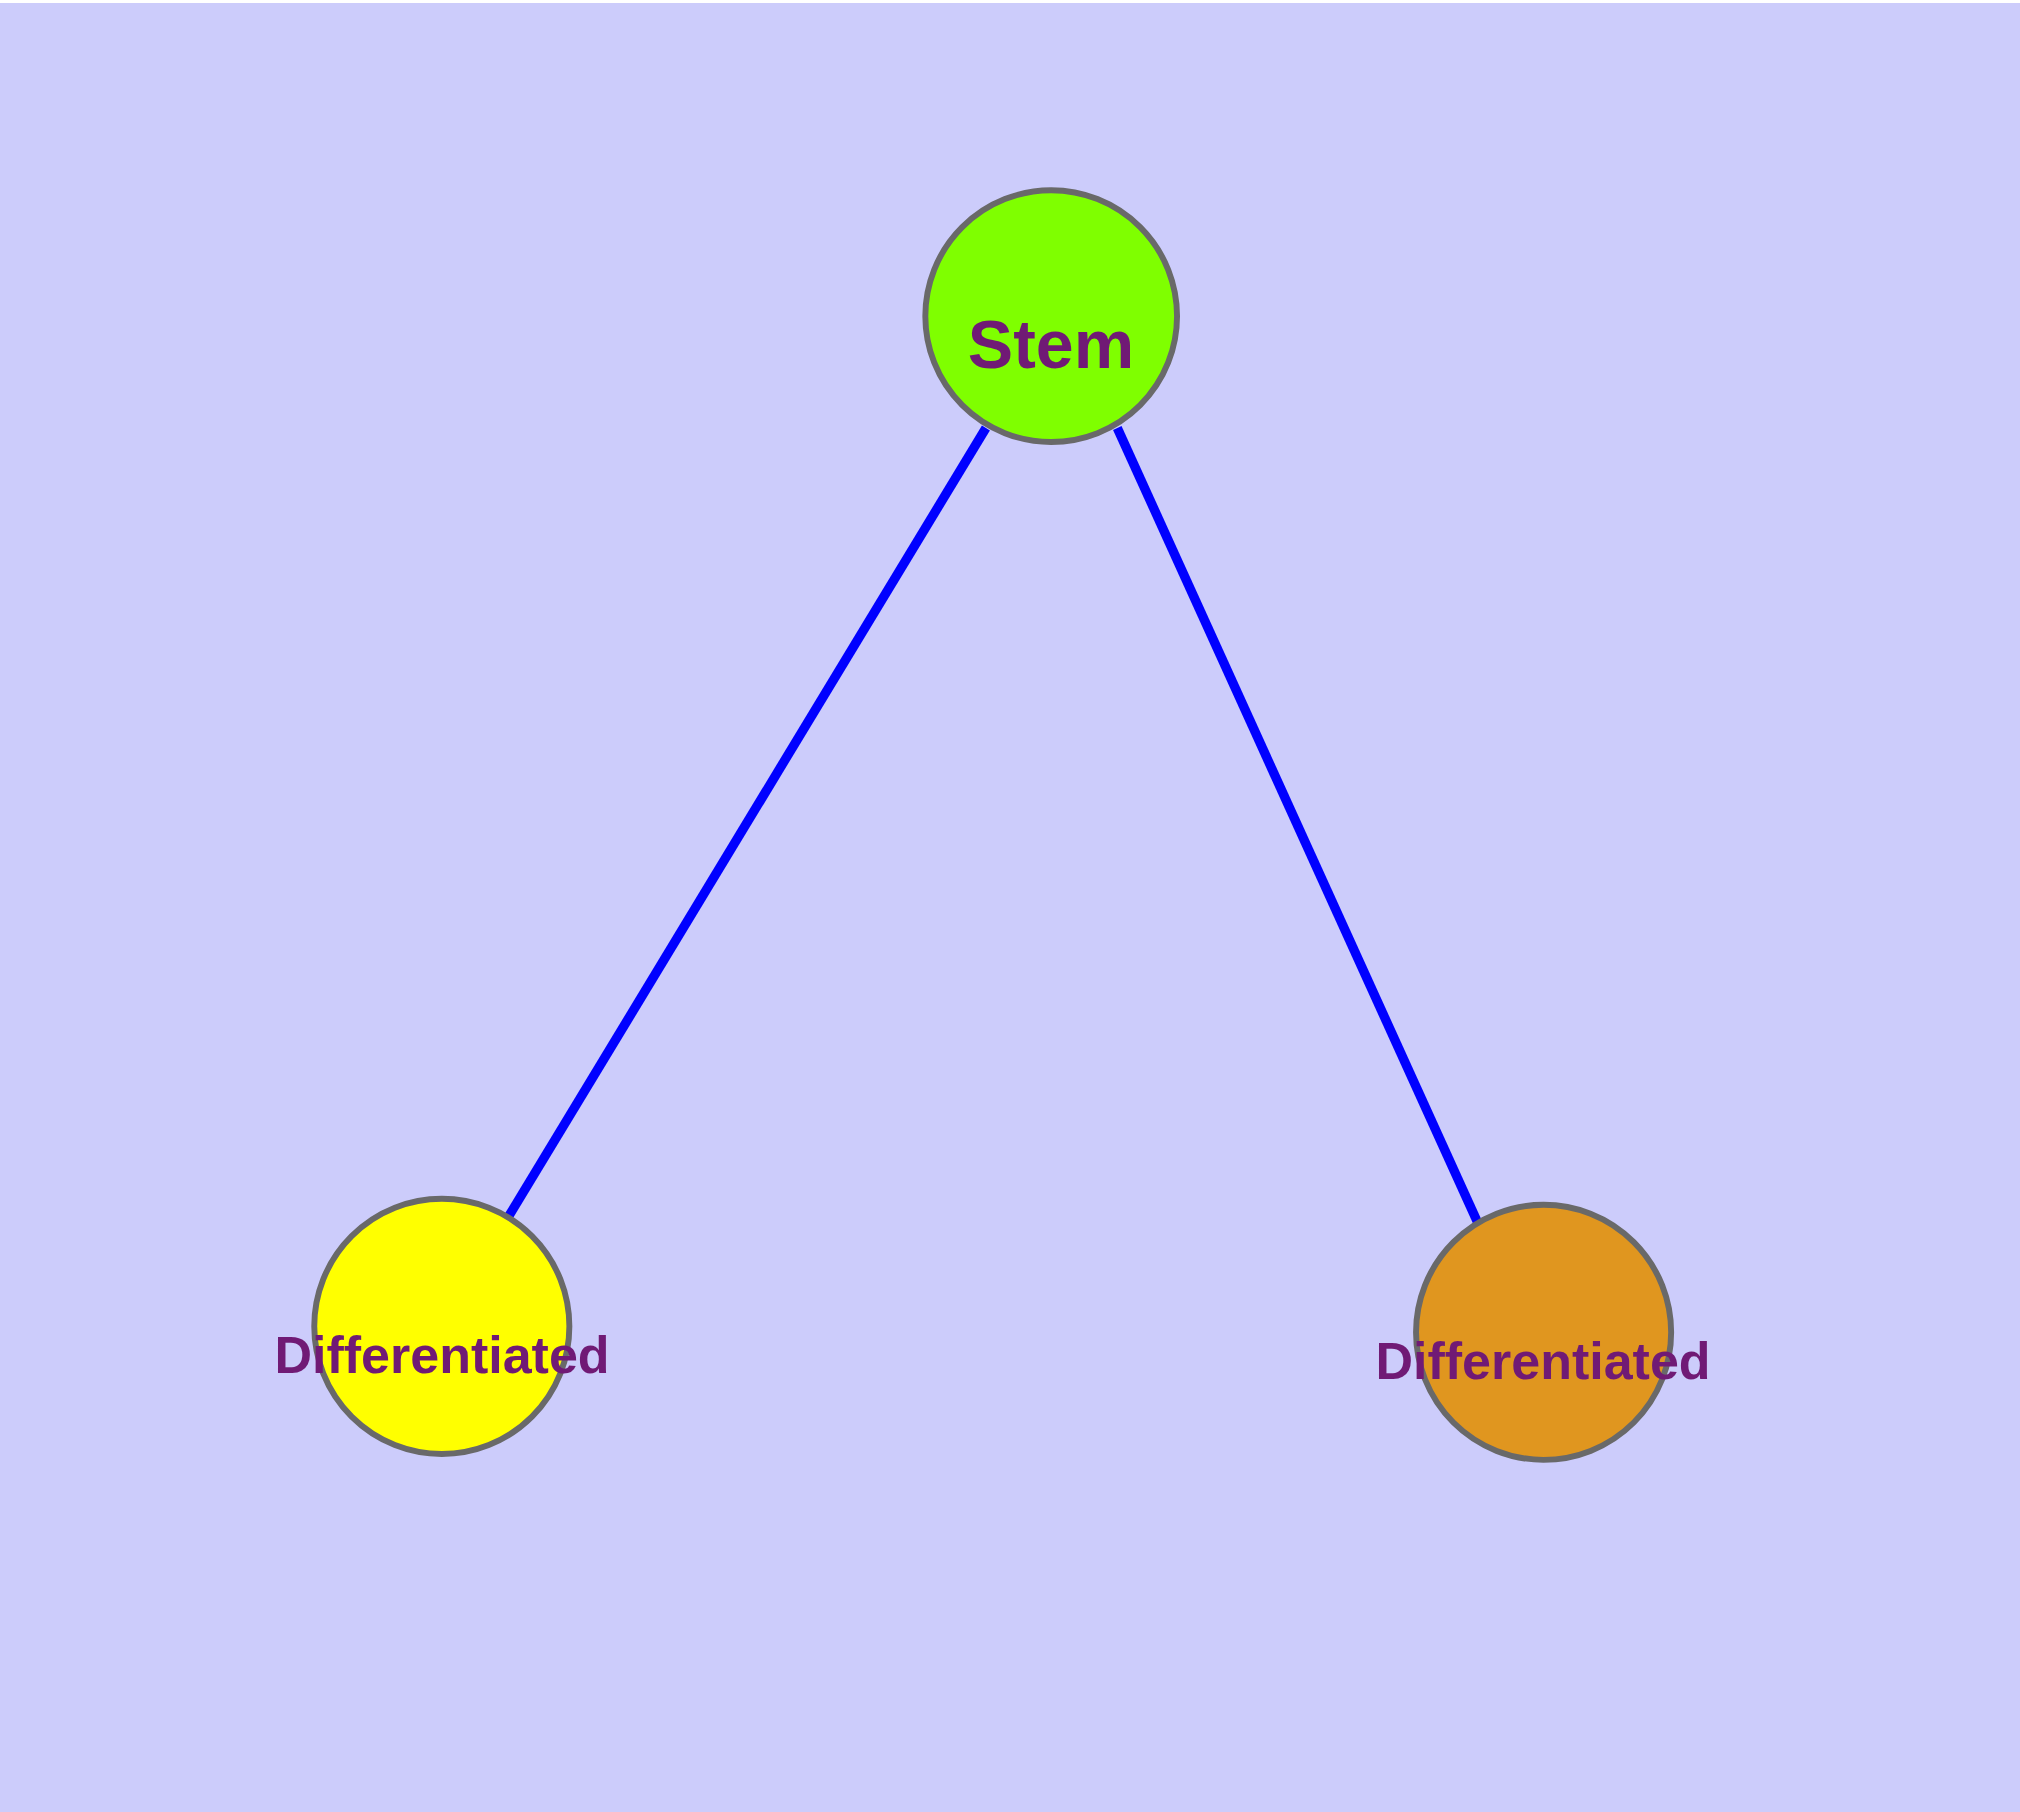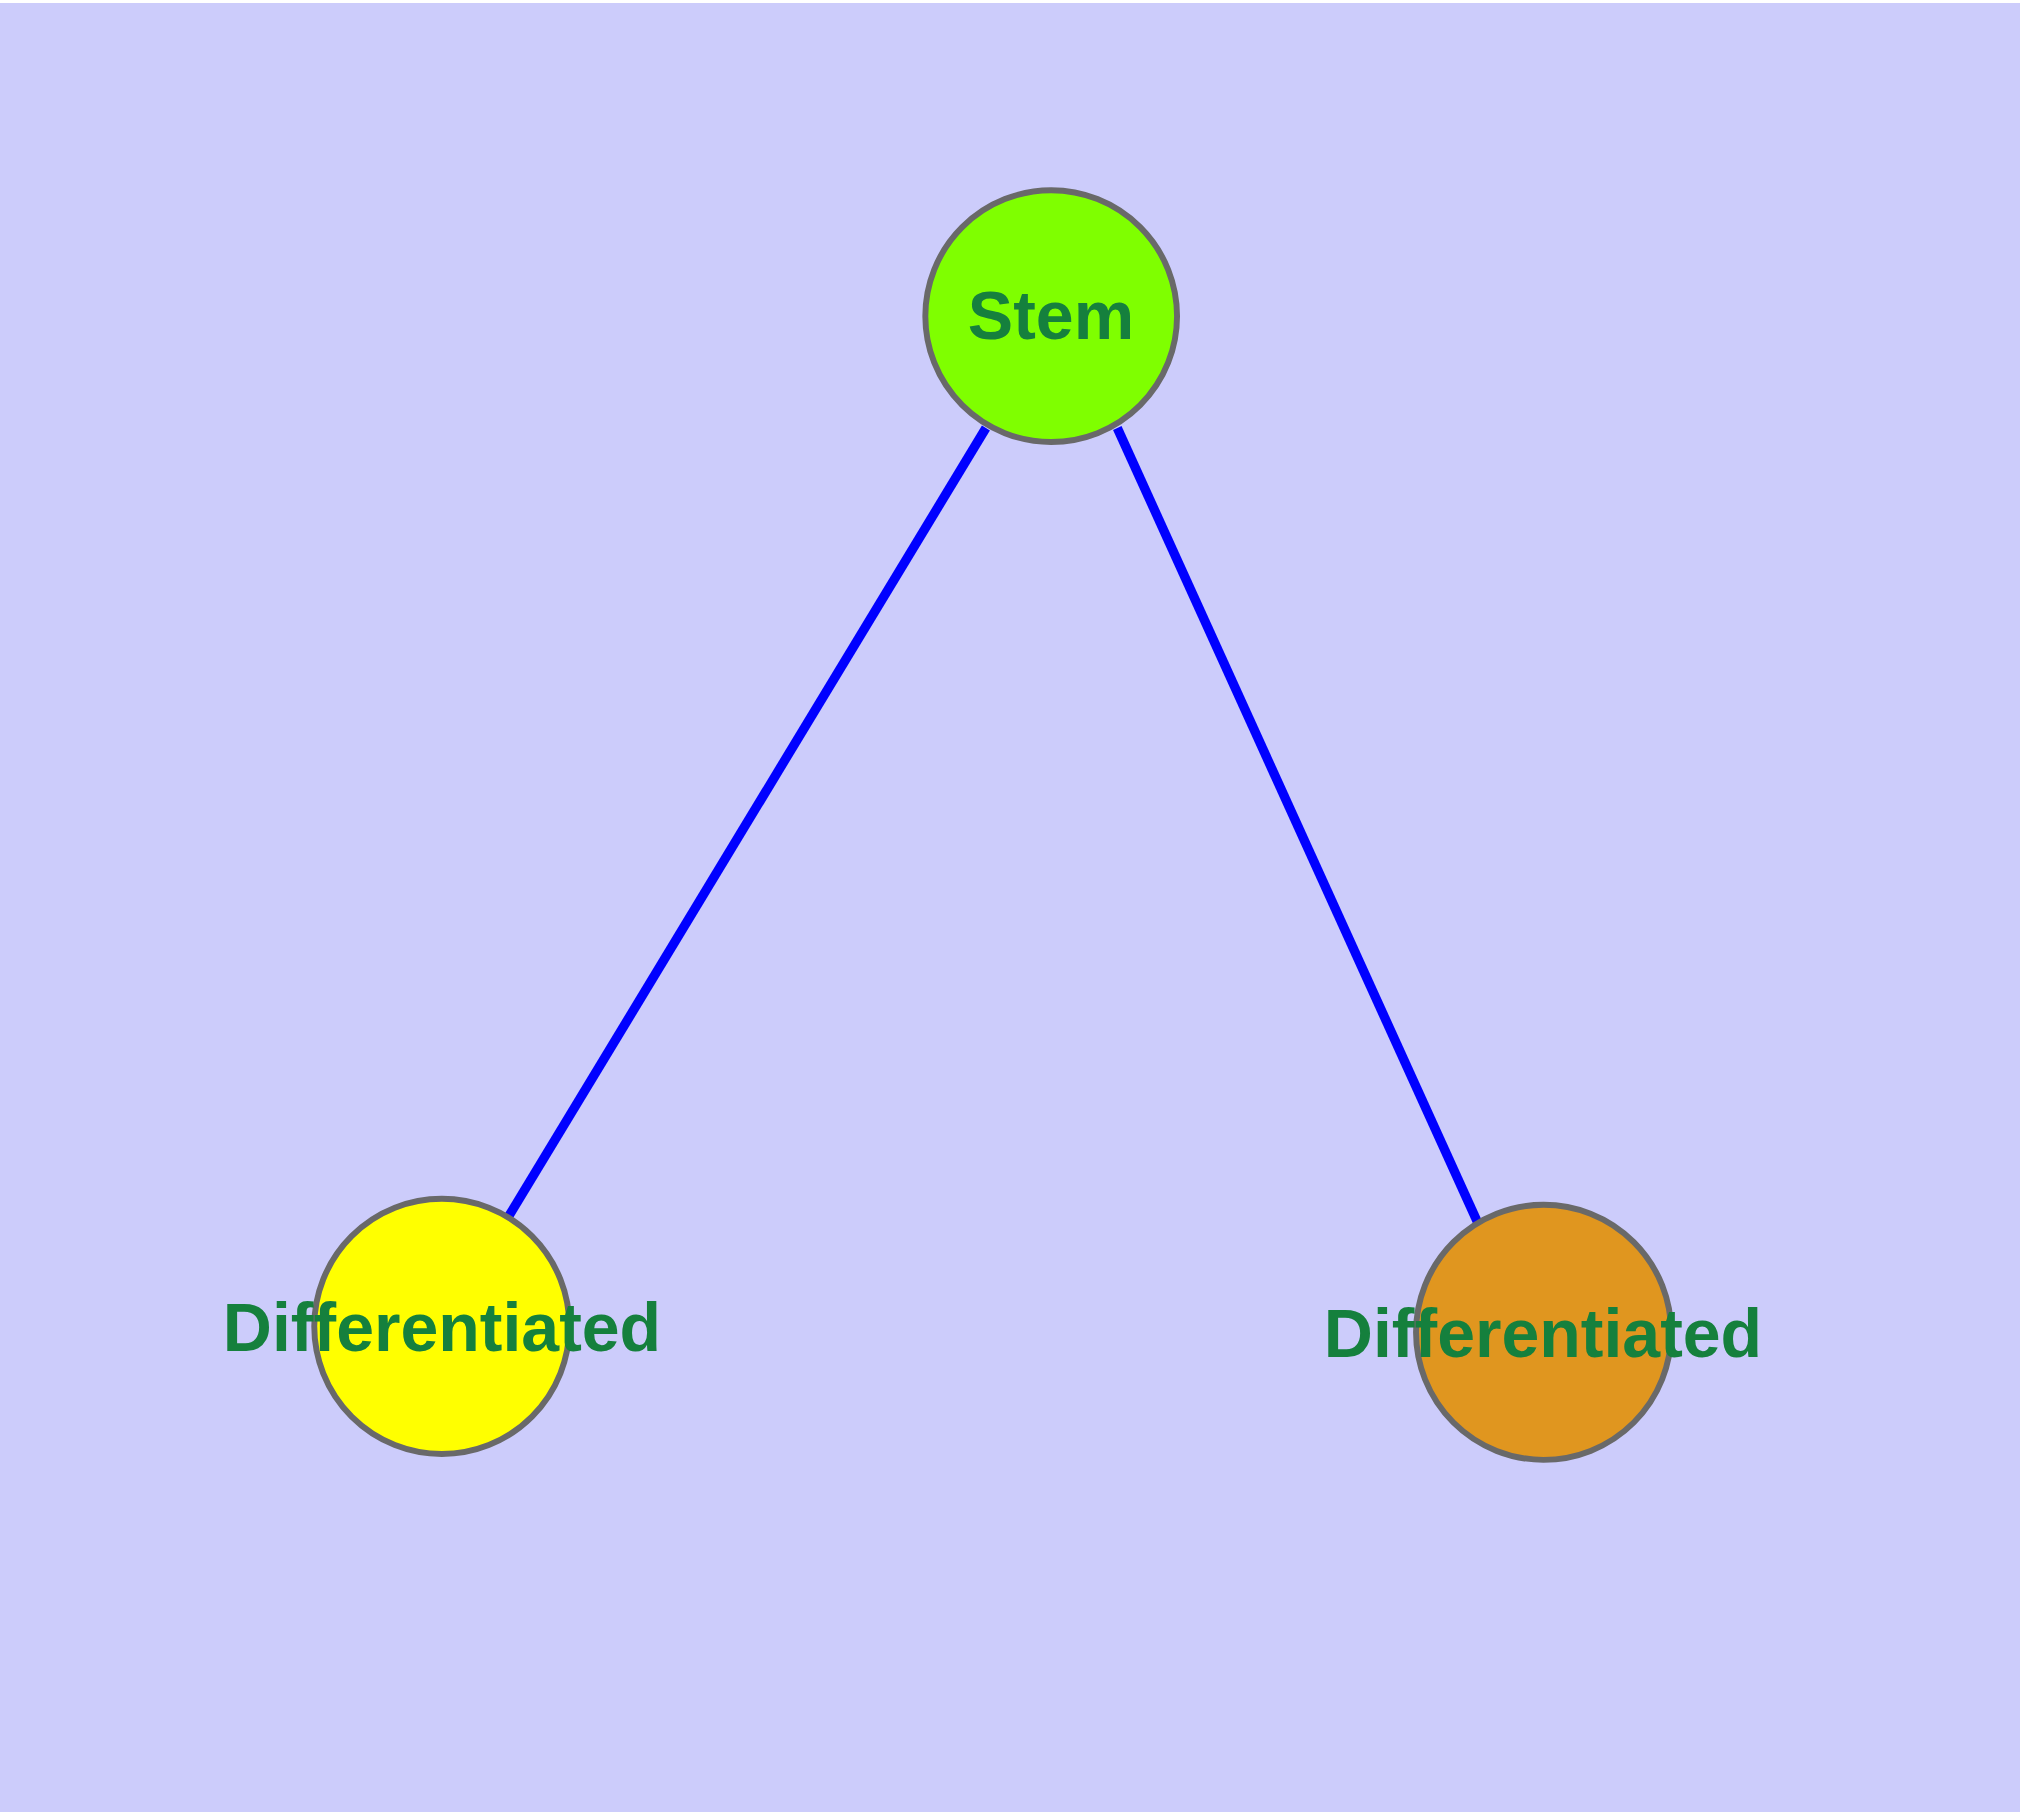--- a/index.html
+++ b/index.html
@@ -27,28 +27,29 @@
     position: absolute;
     left: 0;
     top: 0;
     width: 2021px;
     height: 1812px;
   }
   .node-label {
     position: absolute;
     text-align: center;
     font-weight: bold;
-    color: #15803d;
+    color: #701a75;
     line-height: 1.02;
     white-space: pre;
     pointer-events: none;
     transform: translate(-50%, -50%);
+    margin-top: 29px;
   }
   .node-label.single { font-size: 68px; }
-  .node-label.double { font-size: 68px; }
+  .node-label.double { font-size: 52px; }
 </style>
 </head>
 <body>
 
 <div id="canvas">
 
   <div id="plot-area"></div>
 
   <svg id="graph-svg" viewBox="0 0 2384 2138">
     <g>

